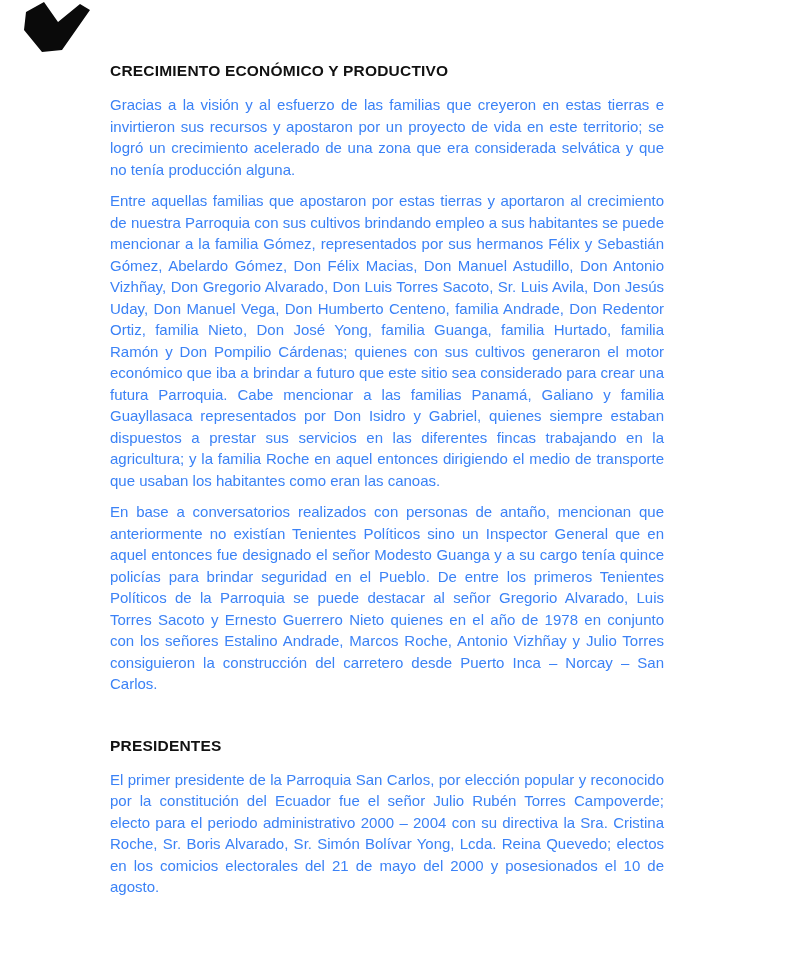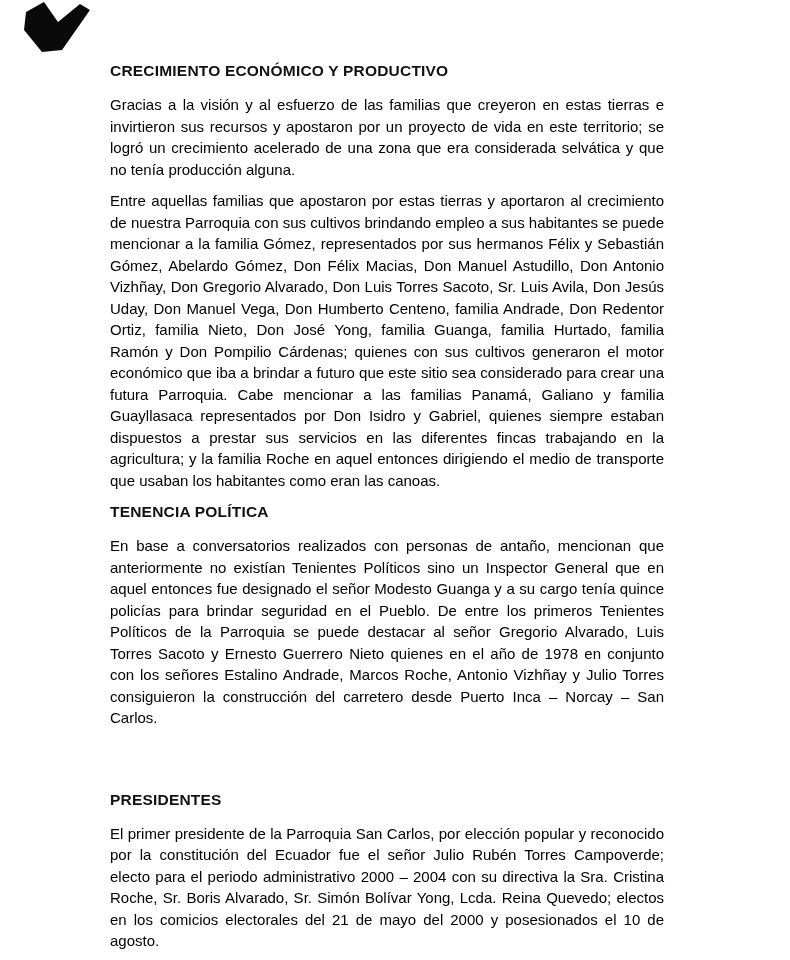--- a/index.html
+++ b/index.html
@@ -34,47 +34,46 @@
     font-weight: bold;
     color: #111111;
     letter-spacing: 0.2px;
     margin: 8px 0 13px 0;
     line-height: 21px;
   }
   h2.doc-heading.first {
     margin-top: 0;
   }
   h2.doc-heading.gap-large {
-    margin-top: 60px;
+    margin-top: 40px;
   }
   p.doc-para {
     font-size: 15px;
     line-height: 21.5px;
     margin: 0 12px 10px 0;
     text-align: justify;
-    color: #000000;
+    color: #3b82f6;
   }
 </style>
 </head>
 <body>
 
 <div class="page">
 
   <svg class="corner-mark" viewBox="0 0 80 58" aria-hidden="true">
     <polygon points="8,12 26,2 40,22 62,4 72,10 44,50 24,52 6,30" fill="#0a0a0a"></polygon>
   </svg>
 
   <div class="content">
 
     <h2 class="doc-heading first">CRECIMIENTO ECONÓMICO Y PRODUCTIVO</h2>
     <p class="doc-para">Gracias a la visión y al esfuerzo de las familias que creyeron en estas tierras e invirtieron sus recursos y apostaron por un proyecto de vida en este territorio; se logró un crecimiento acelerado de una zona que era considerada selvática y que no tenía producción alguna.</p>
     <p class="doc-para">Entre aquellas familias que apostaron por estas tierras y aportaron al crecimiento de nuestra Parroquia con sus cultivos brindando empleo a sus habitantes se puede mencionar a la familia Gómez, representados por sus hermanos Félix y Sebastián Gómez, Abelardo Gómez, Don Félix Macias, Don Manuel Astudillo, Don Antonio Vizhñay, Don Gregorio Alvarado, Don Luis Torres Sacoto, Sr. Luis Avila, Don Jesús Uday, Don Manuel Vega, Don Humberto Centeno, familia Andrade, Don Redentor Ortiz, familia Nieto, Don José Yong, familia Guanga, familia Hurtado, familia Ramón y Don Pompilio Cárdenas; quienes con sus cultivos generaron el motor económico que iba a brindar a futuro que este sitio sea considerado para crear una futura Parroquia. Cabe mencionar a las familias Panamá, Galiano y familia Guayllasaca representados por Don Isidro y Gabriel, quienes siempre estaban dispuestos a prestar sus servicios en las diferentes fincas trabajando en la agricultura; y la familia Roche en aquel entonces dirigiendo el medio de transporte que usaban los habitantes como eran las canoas.</p>
 
 
-    <h2 class="doc-heading">TENENCIA POLÍTICA</h2>
     <p class="doc-para">En base a conversatorios realizados con personas de antaño, mencionan que anteriormente no existían Tenientes Políticos sino un Inspector General que en aquel entonces fue designado el señor Modesto Guanga y a su cargo tenía quince policías para brindar seguridad en el Pueblo. De entre los primeros Tenientes Políticos de la Parroquia se puede destacar al señor Gregorio Alvarado, Luis Torres Sacoto y Ernesto Guerrero Nieto quienes en el año de 1978 en conjunto con los señores Estalino Andrade, Marcos Roche, Antonio Vizhñay y Julio Torres consiguieron la construcción del carretero desde Puerto Inca – Norcay – San Carlos.</p>
 
     <h2 class="doc-heading gap-large">PRESIDENTES</h2>
     <p class="doc-para">El primer presidente de la Parroquia San Carlos, por elección popular y reconocido por la constitución del Ecuador fue el señor Julio Rubén Torres Campoverde; electo para el periodo administrativo 2000 – 2004 con su directiva la Sra. Cristina Roche, Sr. Boris Alvarado, Sr. Simón Bolívar Yong, Lcda. Reina Quevedo; electos en los comicios electorales del 21 de mayo del 2000 y posesionados el 10 de agosto.</p>
 
 
   </div>
 </div>
 
 </body></html>

